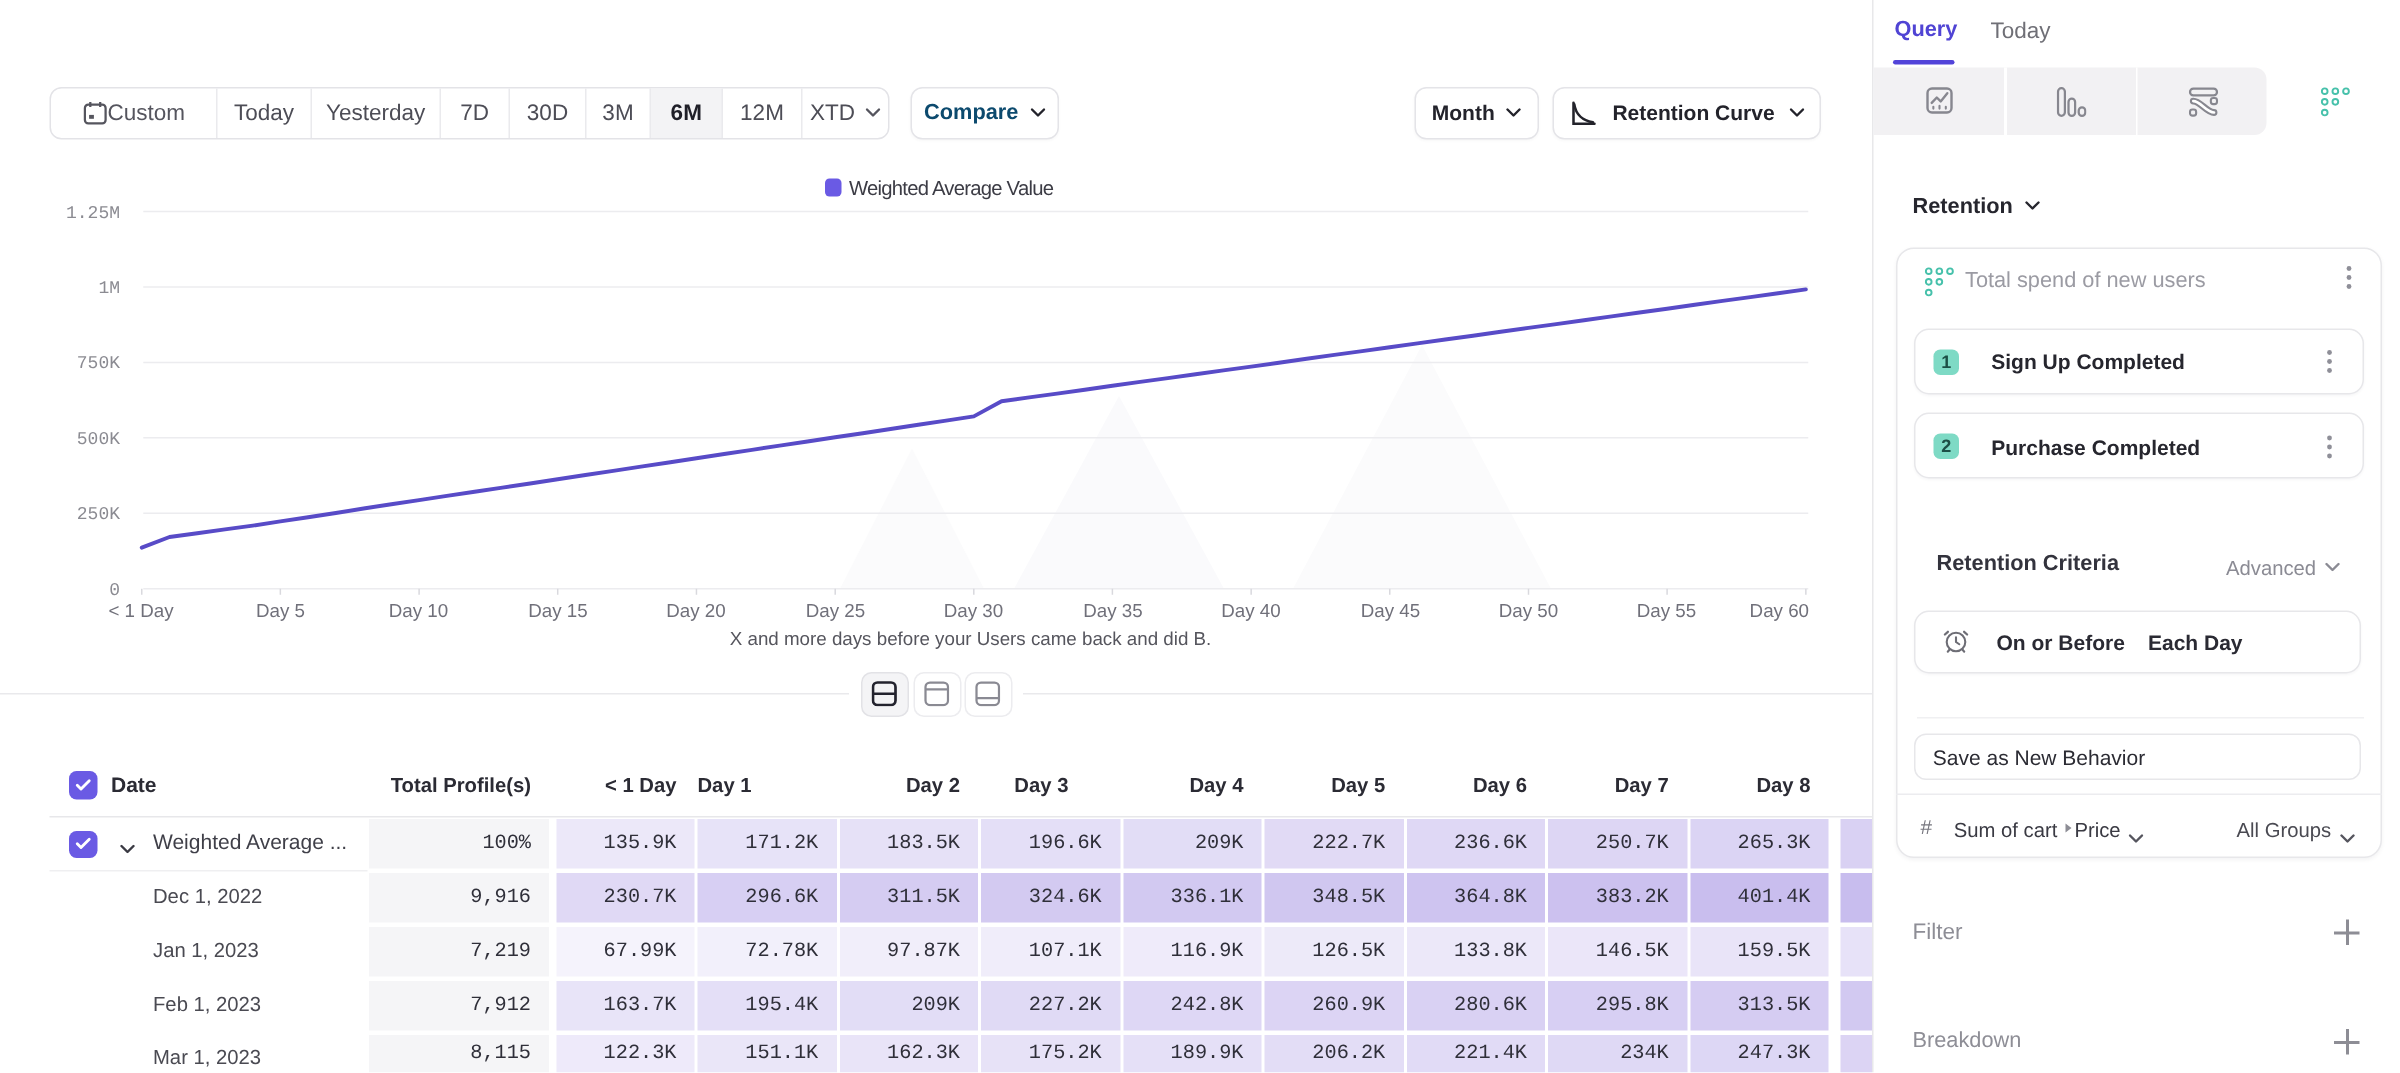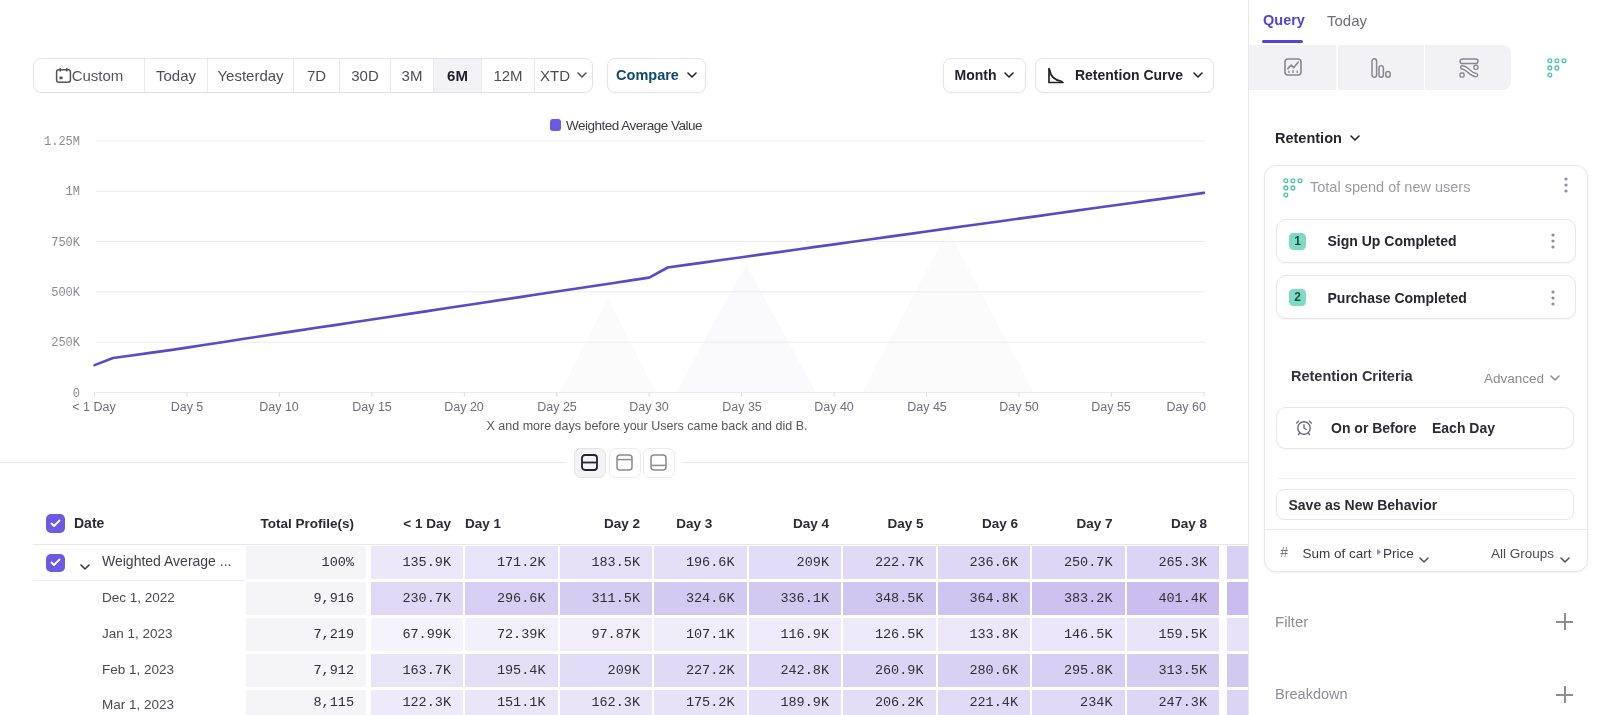--- a/index.html
+++ b/index.html
@@ -175,21 +175,21 @@
 <div class="cell mono" style="left:559.5px;top:581.5px;width:92.5px;height:33px;line-height:33px;background:#d5ccf2">311.5K</div>
 <div class="cell mono" style="left:654.0px;top:581.5px;width:92.5px;height:33px;line-height:33px;background:#d3caf1">324.6K</div>
 <div class="cell mono" style="left:748.5px;top:581.5px;width:92.5px;height:33px;line-height:33px;background:#d2c9f1">336.1K</div>
 <div class="cell mono" style="left:843.0px;top:581.5px;width:92.5px;height:33px;line-height:33px;background:#d0c7f0">348.5K</div>
 <div class="cell mono" style="left:937.5px;top:581.5px;width:92.5px;height:33px;line-height:33px;background:#cec4f0">364.8K</div>
 <div class="cell mono" style="left:1032.0px;top:581.5px;width:92.5px;height:33px;line-height:33px;background:#ccc1ef">383.2K</div>
 <div class="cell mono" style="left:1126.5px;top:581.5px;width:92.5px;height:33px;line-height:33px;background:#c9beee">401.4K</div>
 <div class="cell" style="left:1227px;top:581.5px;width:21px;height:33px;background:#c8bdee"></div>
 <div class="cell mono" style="left:246px;top:617.5px;width:120px;height:33px;line-height:33px;background:#f5f5f7">7,219</div>
 <div class="cell mono" style="left:370.5px;top:617.5px;width:92.5px;height:33px;line-height:33px;background:#f5f3fc">67.99K</div>
-<div class="cell mono" style="left:465.0px;top:617.5px;width:92.5px;height:33px;line-height:33px;background:#f2f0fb">72.39K</div>
+<div class="cell mono" style="left:465.0px;top:617.5px;width:92.5px;height:33px;line-height:33px;background:#f2f0fb">72.78K</div>
 <div class="cell mono" style="left:559.5px;top:617.5px;width:92.5px;height:33px;line-height:33px;background:#f1eefa">97.87K</div>
 <div class="cell mono" style="left:654.0px;top:617.5px;width:92.5px;height:33px;line-height:33px;background:#f0edfa">107.1K</div>
 <div class="cell mono" style="left:748.5px;top:617.5px;width:92.5px;height:33px;line-height:33px;background:#efebfa">116.9K</div>
 <div class="cell mono" style="left:843.0px;top:617.5px;width:92.5px;height:33px;line-height:33px;background:#edeaf9">126.5K</div>
 <div class="cell mono" style="left:937.5px;top:617.5px;width:92.5px;height:33px;line-height:33px;background:#ece8f9">133.8K</div>
 <div class="cell mono" style="left:1032.0px;top:617.5px;width:92.5px;height:33px;line-height:33px;background:#ebe6f9">146.5K</div>
 <div class="cell mono" style="left:1126.5px;top:617.5px;width:92.5px;height:33px;line-height:33px;background:#e9e4f8">159.5K</div>
 <div class="cell" style="left:1227px;top:617.5px;width:21px;height:33px;background:#e7e2f8"></div>
 <div class="cell mono" style="left:246px;top:653.5px;width:120px;height:33px;line-height:33px;background:#f5f5f7">7,912</div>
 <div class="cell mono" style="left:370.5px;top:653.5px;width:92.5px;height:33px;line-height:33px;background:#e8e4f8">163.7K</div>
@@ -304,21 +304,21 @@
         <circle cx="9" cy="9" r="6.2"></circle>
         <path d="M9 5.8V9l2.2 1.5"></path>
         <path d="M3.6 2.2L1.6 4M14.4 2.2l2 1.8" stroke-width="1.5"></path>
         <path d="M4.6 14.2l-1.1 1.3M13.4 14.2l1.1 1.3"></path>
       </svg></div>
 <div class="abs" style="left:1331px;top:420px;font-size:14px;font-weight:bold;color:#2a2a33">On or Before</div>
 <div class="abs" style="left:1432px;top:420px;font-size:14px;font-weight:bold;color:#2a2a33">Each Day</div>
 
 <div class="abs" style="left:1277.5px;top:477.5px;width:298px;height:1px;background:#f0f0f2"></div>
 <div class="card" style="left:1275.5px;top:488.5px;width:298.5px;height:31.5px;border-radius:8px"></div>
-<div class="abs" style="left:1288.5px;top:497px;font-size:14px;font-weight:bold;color:#2b2b33">Save as New Behavior</div>
+<div class="abs" style="left:1288.5px;top:497px;font-size:14px;font-weight:normal;color:#2b2b33">Save as New Behavior</div>
 <div class="abs" style="left:1263.5px;top:528.5px;width:324px;height:1px;background:#ececef"></div>
 
 <div class="abs mono" style="left:1280px;top:544.5px;font-size:14px;color:#77777f">#</div>
 <div class="abs" style="left:1302.5px;top:545.5px;font-size:13.5px;color:#3a3a43">Sum of cart</div>
 <div class="abs" style="left:1376.5px;top:549px;width:0;height:0;border-left:4.5px solid #8d8d95;border-top:3.5px solid transparent;border-bottom:3.5px solid transparent"></div>
 <div class="abs" style="left:1383px;top:545.5px;font-size:13.5px;color:#3a3a43">Price</div>
 <div class="abs" style="left:1419px;top:548.5px"><svg width="10" height="6" viewBox="0 0 10 6" fill="none">
         <path d="M1 1l4 4 4-4" stroke="#55555e" stroke-width="1.6" stroke-linecap="round" stroke-linejoin="round"></path>
       </svg></div>
 <div class="abs" style="left:1491px;top:545.5px;font-size:13.5px;color:#4a4a52">All Groups</div>

